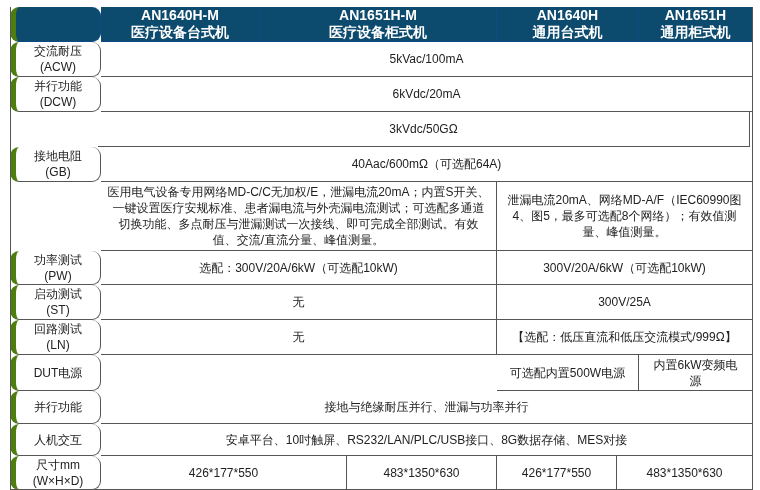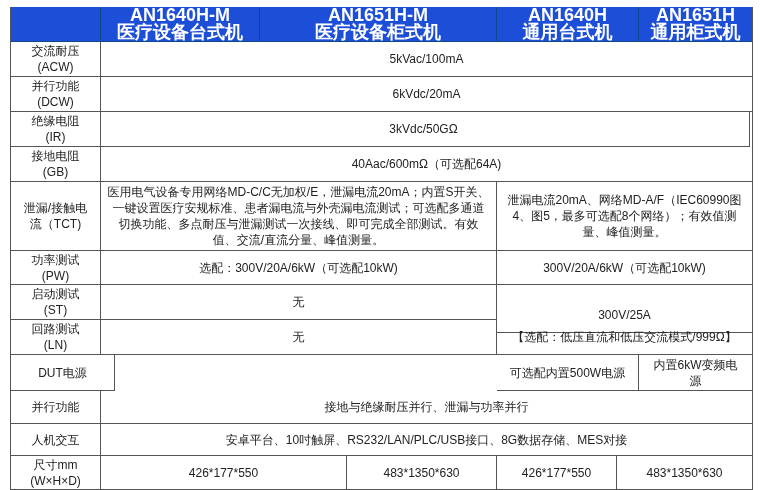--- a/index.html
+++ b/index.html
@@ -2,23 +2,23 @@
 <html><head>
 <meta charset="utf-8">
 <style>
   html, body { margin:0; padding:0; background:#ffffff; }
   body { width:760px; height:490px; position:relative; overflow:hidden;
          font-family:"Liberation Sans","DejaVu Sans",sans-serif; color:#222; }
   .tbl { position:absolute; left:0; top:0; width:760px; height:490px; }
   .cell { position:absolute; box-sizing:border-box; display:flex; align-items:center;
           justify-content:center; text-align:center; font-size:12px; line-height:16px;
           border-right:1px solid #555; border-bottom:1px solid #555; padding:0 4px; }
-  .hdr { background:#1d4ed8; color:#ffffff; font-weight:bold; font-size:18px; line-height:17px;
+  .hdr { background:#0c4a6e; color:#ffffff; font-weight:bold; font-size:14px; line-height:17px;
          border-right:1px solid #0d4a8a; border-bottom:1px solid #0d4a8a; }
-  .lbl { border-left:1px solid #4d7c0f; }
+  .lbl { border-left:6px solid #4d7c0f;border-radius:9px; }
   .lines { white-space:pre-line; }
   .outline { position:absolute; box-sizing:border-box; border:1px solid #555; pointer-events:none; }
 </style>
 </head>
 <body>
 
 <div class="tbl">
 
   <div class="cell hdr lbl" style="left:10px;top:7px;width:91px;height:35px;"></div>
   <div class="cell hdr lines" style="left:101px;top:7px;width:159px;height:35px;flex-direction:column;">
@@ -39,49 +39,45 @@
   </div>
 
   <div class="cell lbl lines" style="left:10px;top:42px;width:91px;height:35px;">交流耐压
 (ACW)</div>
   <div class="cell" style="left:101px;top:42px;width:652px;height:35px;">5kVac/100mA</div>
 
   <div class="cell lbl lines" style="left:10px;top:77px;width:91px;height:35px;">并行功能
 (DCW)</div>
   <div class="cell" style="left:101px;top:77px;width:652px;height:35px;">6kVdc/20mA</div>
 
-  <div class="cell lbl lines" style="left:10px;top:112px;width:91px;height:35px;">绝缘电阻
-(IR)</div>
   <div class="cell" style="left:98px;top:112px;width:652px;height:35px;">3kVdc/50GΩ</div>
 
   <div class="cell lbl lines" style="left:10px;top:147px;width:91px;height:35px;">接地电阻
 (GB)</div>
   <div class="cell" style="left:101px;top:147px;width:652px;height:35px;">40Aac/600mΩ（可选配64A)</div>
 
-  <div class="cell lbl lines" style="left:10px;top:182px;width:91px;height:69px;">泄漏/接触电
-流（TCT)</div>
   <div class="cell" style="left:101px;top:182px;width:396px;height:69px;padding:0 6px;">医用电气设备专用网络MD-C/C无加权/E，泄漏电流20mA；内置S开关、一键设置医疗安规标准、患者漏电流与外壳漏电流测试；可选配多通道切换功能、多点耐压与泄漏测试一次接线、即可完成全部测试。有效值、交流/直流分量、峰值测量。</div>
   <div class="cell" style="left:497px;top:182px;width:256px;height:69px;padding:0 8px;">泄漏电流20mA、网络MD-A/F（IEC60990图4、图5，最多可选配8个网络）；有效值测量、峰值测量。</div>
 
   <div class="cell lbl lines" style="left:10px;top:251px;width:91px;height:34px;">功率测试
 (PW)</div>
   <div class="cell" style="left:101px;top:251px;width:396px;height:34px;">选配：300V/20A/6kW（可选配10kW)</div>
   <div class="cell" style="left:497px;top:251px;width:256px;height:34px;">300V/20A/6kW（可选配10kW)</div>
 
   <div class="cell lbl lines" style="left:10px;top:285px;width:91px;height:35px;">启动测试
 (ST)</div>
   <div class="cell" style="left:101px;top:285px;width:396px;height:35px;">无</div>
-  <div class="cell" style="left:497px;top:298px;width:256px;height:35px;">300V/25A</div>
+  <div class="cell" style="left:497px;top:285px;width:256px;height:35px;">300V/25A</div>
 
   <div class="cell lbl lines" style="left:10px;top:320px;width:91px;height:35px;">回路测试
 (LN)</div>
   <div class="cell" style="left:101px;top:320px;width:396px;height:35px;">无</div>
   <div class="cell" style="left:497px;top:320px;width:256px;height:35px;">【选配：低压直流和低压交流模式/999Ω】</div>
 
-  <div class="cell lbl lines" style="left:10px;top:355px;width:105px;height:36px;">DUT电源</div>
+  <div class="cell lbl lines" style="left:10px;top:355px;width:91px;height:36px;">DUT电源</div>
   <div class="cell" style="left:497px;top:355px;width:142px;height:36px;">可选配内置500W电源</div>
   <div class="cell lines" style="left:639px;top:355px;width:114px;height:36px;">内置6kW变频电
 源</div>
 
   <div class="cell" style="left:101px;top:391px;width:652px;height:33px;">接地与绝缘耐压并行、泄漏与功率并行</div>
   <div class="cell lbl" style="left:10px;top:391px;width:91px;height:33px;">并行功能</div>
 
   <div class="cell lbl" style="left:10px;top:424px;width:91px;height:32px;">人机交互</div>
   <div class="cell" style="left:101px;top:424px;width:652px;height:32px;">安卓平台、10吋触屏、RS232/LAN/PLC/USB接口、8G数据存储、MES对接</div>
 

